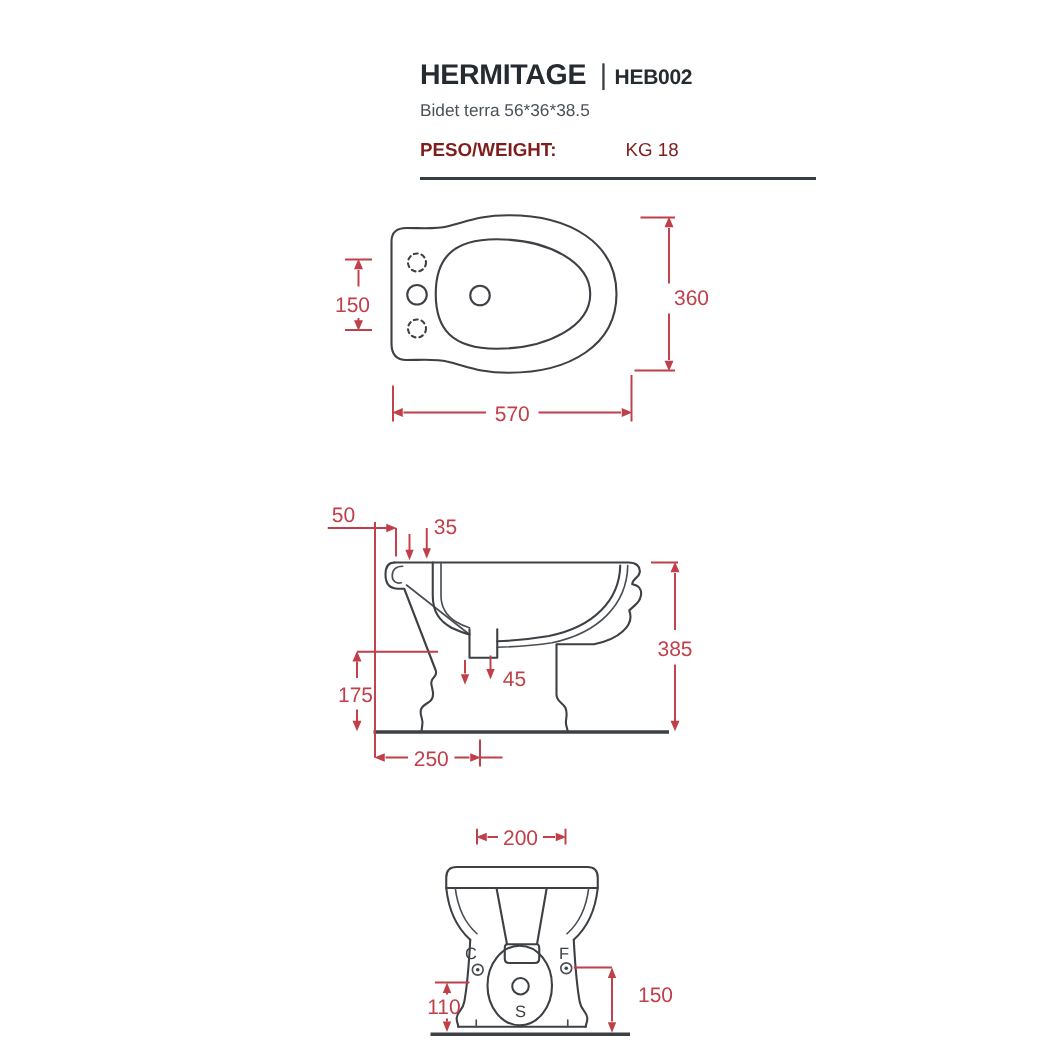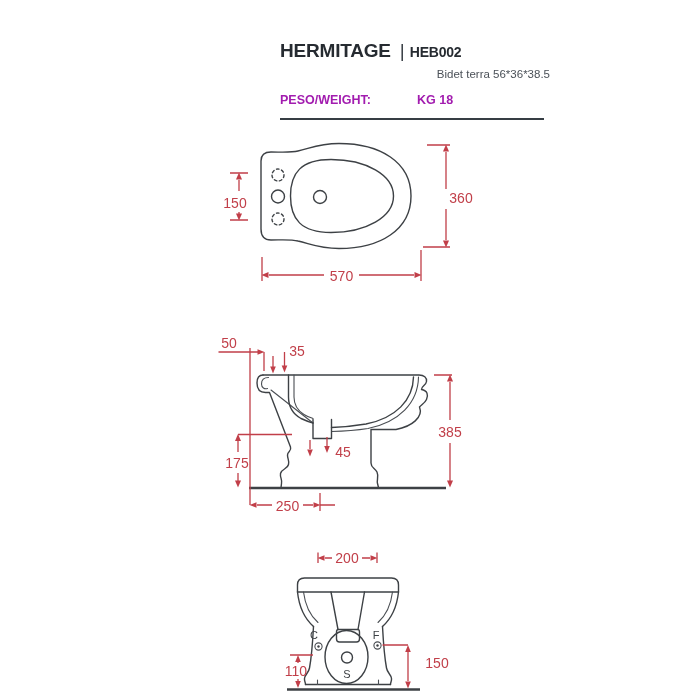--- a/index.html
+++ b/index.html
@@ -5,25 +5,25 @@
   html,body{margin:0;padding:0;background:#ffffff;}
   .screen{
     position:relative;width:700px;height:700px;background:#ffffff;overflow:hidden;
     font-family:"Liberation Sans", sans-serif;
   }
   .header{position:absolute;left:280px;top:40px;width:270px;}
   .title-row{display:flex;align-items:baseline;color:#262b31;}
   .brand{font-size:19px;font-weight:bold;letter-spacing:-0.2px;}
   .sep{font-size:19px;font-weight:300;margin:0 5px 0 9px;color:#3a4047;}
   .model{font-size:14px;font-weight:bold;letter-spacing:-0.2px;}
-  .desc1{margin-top:6px;font-size:11.5px;color:#4b5158;text-align:right;}
+  .desc1{margin-top:6px;font-size:11.5px;color:#4b5158;}
   .desc2{margin-top:2px;font-size:11.5px;color:#9aa1a7;}
-  .weight-row{margin-top:13px;display:flex;align-items:baseline;color:#a21caf;}
+  .weight-row{margin-top:13px;display:flex;align-items:baseline;color:#7f1d1d;}
   .wlabel{font-size:12.5px;font-weight:bold;}
-  .wvalue{font-size:12.5px;font-weight:bold;margin-left:22px;padding-left:24px;}
+  .wvalue{font-size:12.5px;font-weight:normal;margin-left:22px;padding-left:24px;}
   .rule{margin-top:11px;height:2px;width:264px;background:#363d44;}
   svg{position:absolute;left:0;top:0;}
   .oline{stroke:#3d4145;stroke-width:1.4;fill:none;stroke-linecap:round;stroke-linejoin:round;}
   .oline-thin{stroke:#4a4e53;stroke-width:1.1;fill:none;stroke-linecap:round;stroke-linejoin:round;}
   .ground{stroke:#3d4145;stroke-width:2.4;fill:none;}
   .dline{stroke:#c13f49;stroke-width:1.3;fill:none;}
   .dfill{fill:#c13f49;stroke:none;}
   .dtext{fill:#c13f49;font-family:"Liberation Sans",sans-serif;font-size:14px;}
   .ltext{fill:#3d4145;font-family:"Liberation Sans",sans-serif;font-size:11px;}
 </style>

